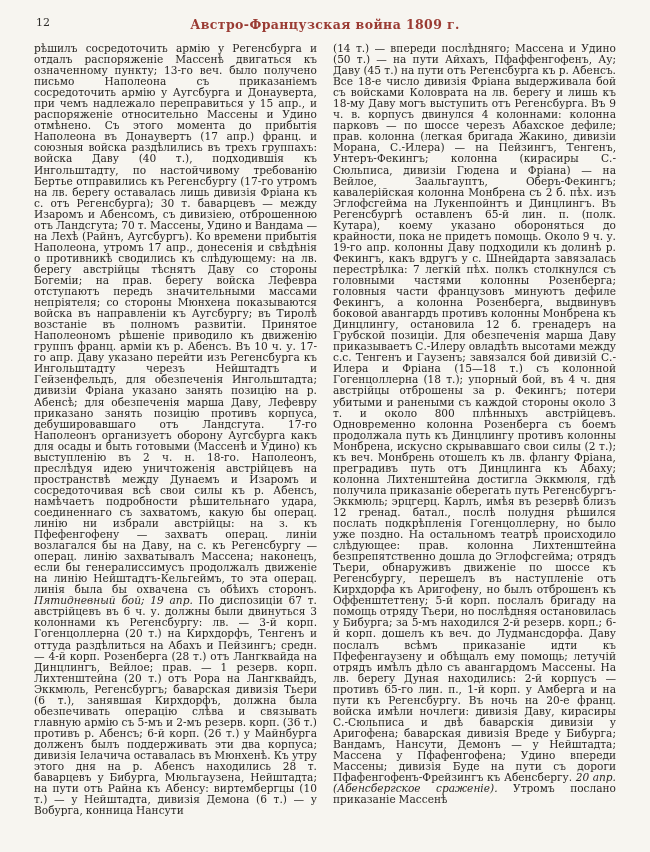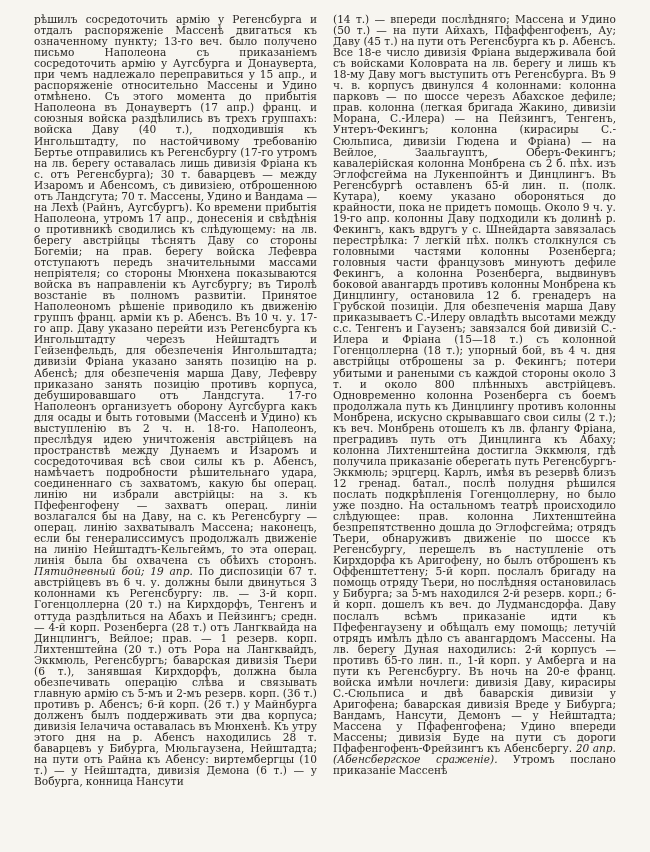--- a/index.html
+++ b/index.html
@@ -48,17 +48,21 @@
     word-spacing: -0.4px;
     hyphens: auto;
     -webkit-hyphens: auto;
   }
   .ital { font-style: italic; }
 </style>
 </head>
 <body>
 
 <div class="page">
+  <div class="page-head">
+    <span class="page-num">12</span>
+    <span class="head-title">Австро-Французская война 1809 г.</span>
+  </div>
   <div class="columns">
     <div class="col" lang="ru"><span>рѣшилъ сосредоточить армію у Регенсбурга и отдалъ распоряженіе Массенѣ двигаться къ означенному пункту; 13-го веч. было получено письмо Наполеона съ приказаніемъ сосредоточить армію у Аугсбурга и Донауверта, при чемъ надлежало переправиться у 15 апр., и распоряженіе относительно Массены и Удино отмѣнено. Съ этого момента до прибытія Наполеона въ Донаувертъ (17 апр.) франц. и союзныя войска раздѣлились въ трехъ группахъ: войска Даву (40 т.), подходившія къ Ингольштадту, по настойчивому требованію Бертье отправились къ Регенсбургу (17-го утромъ на лв. берегу оставалась лишь дивизія Фріана къ с. отъ Регенсбурга); 30 т. баварцевъ — между Изаромъ и Абенсомъ, съ дивизіею, отброшенною отъ Ландсгута; 70 т. Массены, Удино и Вандама — на Лехѣ (Райнъ, Аугсбургъ). Ко времени прибытія Наполеона, утромъ 17 апр., донесенія и свѣдѣнія о противникѣ сводились къ слѣдующему: на лв. берегу австрійцы тѣснятъ Даву со стороны Богеміи; на прав. берегу войска Лефевра отступаютъ передъ значительными массами непріятеля; со стороны Мюнхена показываются войска въ направленіи къ Аугсбургу; въ Тиролѣ возстаніе въ полномъ развитіи. Принятое Наполеономъ рѣшеніе приводило къ движенію группъ франц. арміи къ р. Абенсъ. Въ 10 ч. у. 17-го апр. Даву указано перейти изъ Регенсбурга къ Ингольштадту черезъ Нейштадтъ и Гейзенфельдъ, для обезпеченія Ингольштадта; дивизіи Фріана указано занять позицію на р. Абенсѣ; для обезпеченія марша Даву, Лефевру приказано занять позицію противъ корпуса, дебушировавшаго отъ Ландсгута. 17-го Наполеонъ организуетъ оборону Аугсбурга какъ для осады и быть готовыми (Массенѣ и Удино) къ выступленію въ 2 ч. н. 18-го. Наполеонъ, преслѣдуя идею уничтоженія австрійцевъ на пространствѣ между Дунаемъ и Изаромъ и сосредоточивая всѣ свои силы къ р. Абенсъ, намѣчаетъ подробности рѣшительнаго удара, соединеннаго съ захватомъ, какую бы операц. линію ни избрали австрійцы: на з. къ Пфефенгофену — захватъ операц. линіи возлагался бы на Даву, на с. къ Регенсбургу — операц. линію захватывалъ Массена; наконецъ, если бы генералиссимусъ продолжалъ движеніе на линію Нейштадтъ-Кельгеймъ, то эта операц. линія была бы охвачена съ обѣихъ сторонъ. </span><span class="ital">Пятидневный бой; 19 апр.</span><span> По диспозиціи 67 т. австрійцевъ въ 6 ч. у. должны были двинуться 3 колоннами къ Регенсбургу: лв. — 3-й корп. Гогенцоллерна (20 т.) на Кирхдорфъ, Тенгенъ и оттуда раздѣлиться на Абахъ и Пейзингъ; средн. — 4-й корп. Розенберга (28 т.) отъ Лангквайда на Динцлингъ, Вейлое; прав. — 1 резерв. корп. Лихтенштейна (20 т.) отъ Рора на Лангквайдъ, Эккмюль, Регенсбургъ; баварская дивизія Тьери (6 т.), занявшая Кирхдорфъ, должна была обезпечивать операцію слѣва и связывать главную армію съ 5-мъ и 2-мъ резерв. корп. (36 т.) противъ р. Абенсъ; 6-й корп. (26 т.) у Майнбурга долженъ былъ поддерживать эти два корпуса; дивизія Іелачича оставалась въ Мюнхенѣ. Къ утру этого дня на р. Абенсъ находились 28 т. баварцевъ у Бибурга, Мюльгаузена, Нейштадта; на пути отъ Райна къ Абенсу: виртембергцы (10 т.) — у Нейштадта, дивизія Демона (6 т.) — у Вобурга, конница Нансути</span></div>
     <div class="col" lang="ru"><span>(14 т.) — впереди послѣдняго; Массена и Удино (50 т.) — на пути Айхахъ, Пфаффенгофенъ, Ау; Даву (45 т.) на пути отъ Регенсбурга къ р. Абенсъ. Все 18-е число дивизія Фріана выдерживала бой съ войсками Коловрата на лв. берегу и лишь къ 18-му Даву могъ выступить отъ Регенсбурга. Въ 9 ч. в. корпусъ двинулся 4 колоннами: колонна парковъ — по шоссе черезъ Абахское дефиле; прав. колонна (легкая бригада Жакино, дивизіи Морана, С.-Илера) — на Пейзингъ, Тенгенъ, Унтеръ-Фекингъ; колонна (кирасиры С.-Сюльписа, дивизіи Гюдена и Фріана) — на Вейлое, Заальгауптъ, Оберъ-Фекингъ; кавалерійская колонна Монбрена съ 2 б. пѣх. изъ Эглофсгейма на Лукенпойнтъ и Динцлингъ. Въ Регенсбургѣ оставленъ 65-й лин. п. (полк. Кутара), коему указано обороняться до крайности, пока не придетъ помощь. Около 9 ч. у. 19-го апр. колонны Даву подходили къ долинѣ р. Фекингъ, какъ вдругъ у с. Шнейдарта завязалась перестрѣлка: 7 легкій пѣх. полкъ столкнулся съ головными частями колонны Розенберга; головныя части французовъ минуютъ дефиле Фекингъ, а колонна Розенберга, выдвинувъ боковой авангардъ противъ колонны Монбрена къ Динцлингу, остановила 12 б. гренадеръ на Грубской позиціи. Для обезпеченія марша Даву приказываетъ С.-Илеру овладѣть высотами между с.с. Тенгенъ и Гаузенъ; завязался бой дивизій С.-Илера и Фріана (15—18 т.) съ колонной Гогенцоллерна (18 т.); упорный бой, въ 4 ч. дня австрійцы отброшены за р. Фекингъ; потери убитыми и ранеными съ каждой стороны около 3 т. и около 800 плѣнныхъ австрійцевъ. Одновременно колонна Розенберга съ боемъ продолжала путь къ Динцлингу противъ колонны Монбрена, искусно скрывавшаго свои силы (2 т.); къ веч. Монбрень отошелъ къ лв. флангу Фріана, преградивъ путь отъ Динцлинга къ Абаху; колонна Лихтенштейна достигла Эккмюля, гдѣ получила приказаніе оберегать путь Регенсбургъ-Эккмюль; эрцгерц. Карлъ, имѣя въ резервѣ близъ 12 гренад. батал., послѣ полудня рѣшился послать подкрѣпленія Гогенцоллерну, но было уже поздно. На остальномъ театрѣ происходило слѣдующее: прав. колонна Лихтенштейна безпрепятственно дошла до Эглофсгейма; отрядъ Тьери, обнаруживъ движеніе по шоссе къ Регенсбургу, перешелъ въ наступленіе отъ Кирхдорфа къ Аригофену, но былъ отброшенъ къ Оффенштеттену; 5-й корп. послалъ бригаду на помощь отряду Тьери, но послѣдняя остановилась у Бибурга; за 5-мъ находился 2-й резерв. корп.; 6-й корп. дошелъ къ веч. до Лудмансдорфа. Даву послалъ всѣмъ приказаніе идти къ Пфефенгаузену и обѣщалъ ему помощь; летучій отрядъ имѣлъ дѣло съ авангардомъ Массены. На лв. берегу Дуная находились: 2-й корпусъ — противъ 65-го лин. п., 1-й корп. у Амберга и на пути къ Регенсбургу. Въ ночь на 20-е франц. войска имѣли ночлеги: дивизія Даву, кирасиры С.-Сюльписа и двѣ баварскія дивизіи у Аригофена; баварская дивизія Вреде у Бибурга; Вандамъ, Нансути, Демонъ — у Нейштадта; Массена у Пфафенгофена; Удино впереди Массены; дивизія Буде на пути съ дороги Пфафенгофенъ-Фрейзингъ къ Абенсбергу. </span><span class="ital">20 апр. (Абенсбергское сраженіе).</span><span> Утромъ послано приказаніе Массенѣ</span></div>
   </div>
 </div>
 
 </body></html>

